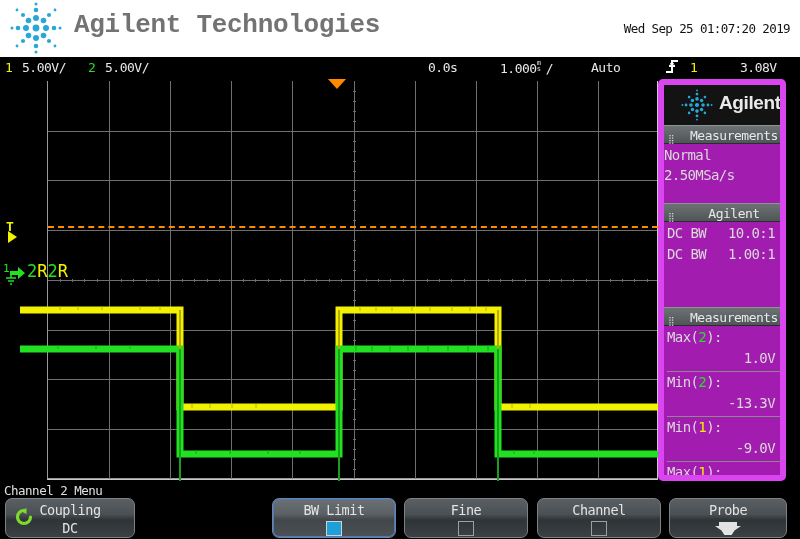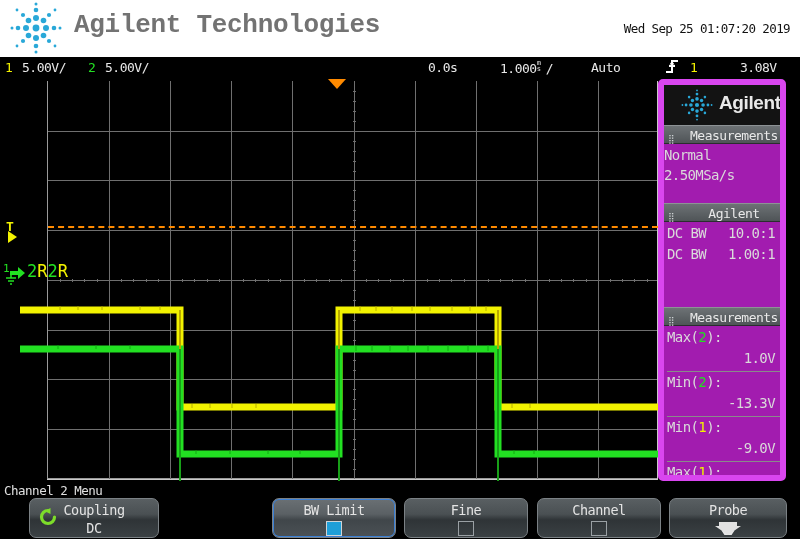--- a/index.html
+++ b/index.html
@@ -474,21 +474,21 @@
   <div class="sb-line sb-left" style="top:334px"><span>Min</span>(<span class="ch1c">1</span>):</div>
   <div class="sb-line sb-right" style="top:355px">-9.0V</div>
   <div class="hr" style="top:376px"></div>
 
   <div class="sb-line sb-left" style="top:379px"><span>Max</span>(<span class="ch1c">1</span>):</div>
   <div class="sb-line sb-right" style="top:400px">5.2V</div>
 </div>
 
 <div id="menu-label">Channel 2 Menu</div>
 
-<div class="softkey" style="left:5px; width:130px;margin-left:24px;">
+<div class="softkey" style="left:5px; width:130px;">
   <svg class="sk-rotary" viewBox="0 0 20 20">
     <path d="M16.5,10 A6.5,6.5 0 1 1 10,3.5" stroke="#7ddc2a" stroke-width="3.2" fill="none" stroke-linecap="round"></path>
     <path d="M12.5,1 L12.5,7 L6.5,4 Z" fill="#7ddc2a"></path>
   </svg>
   <div class="sk-title">Coupling</div>
   <div class="sk-sub">DC</div>
 </div>
 
 <div class="softkey highlight" style="left:272px; width:124px;">
   <div class="sk-title">BW Limit</div>

